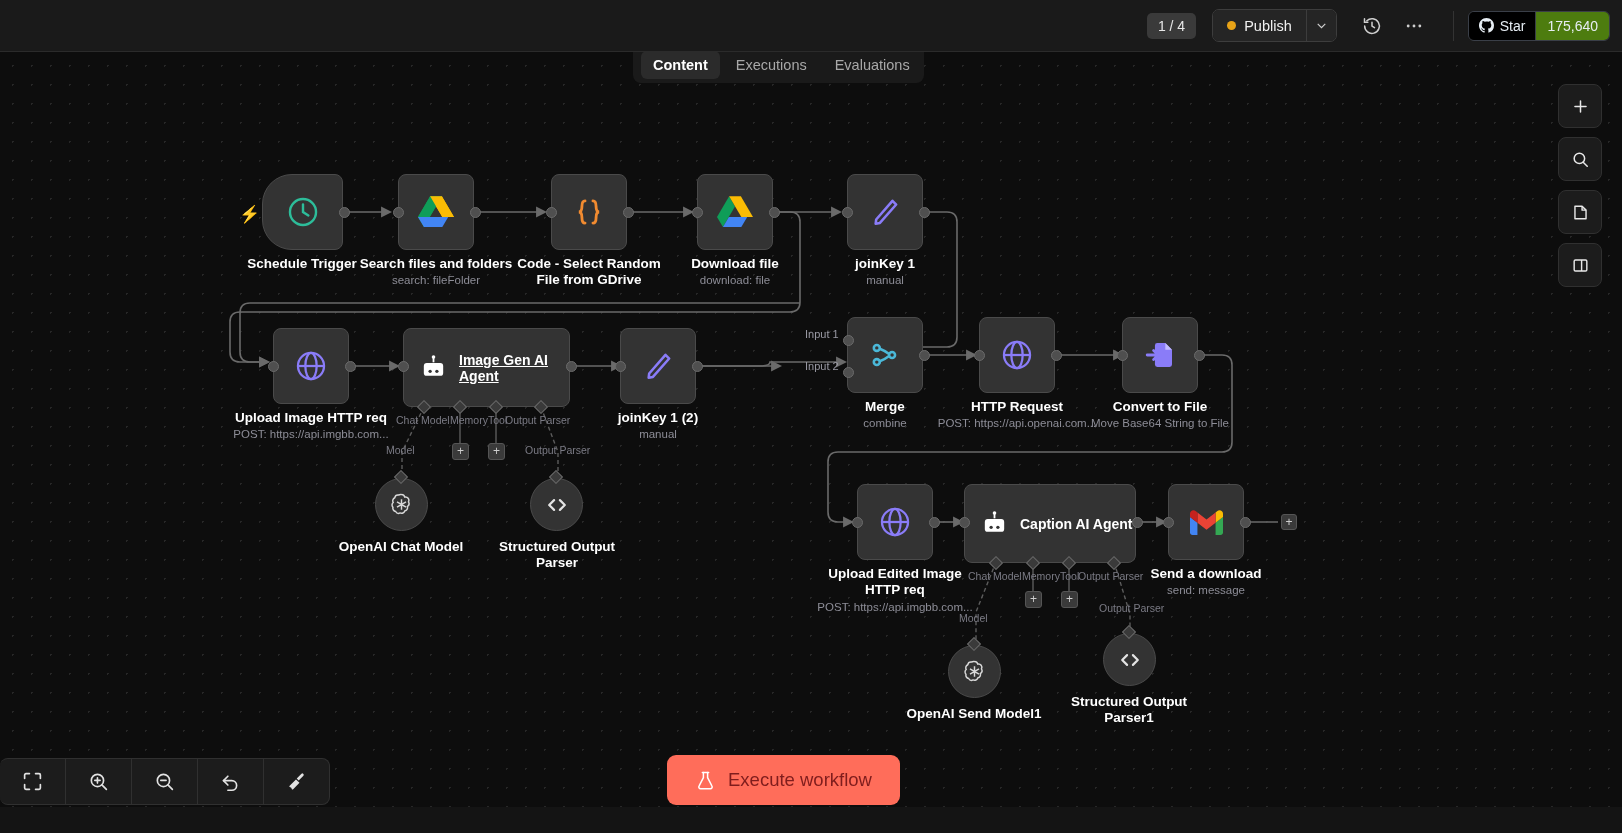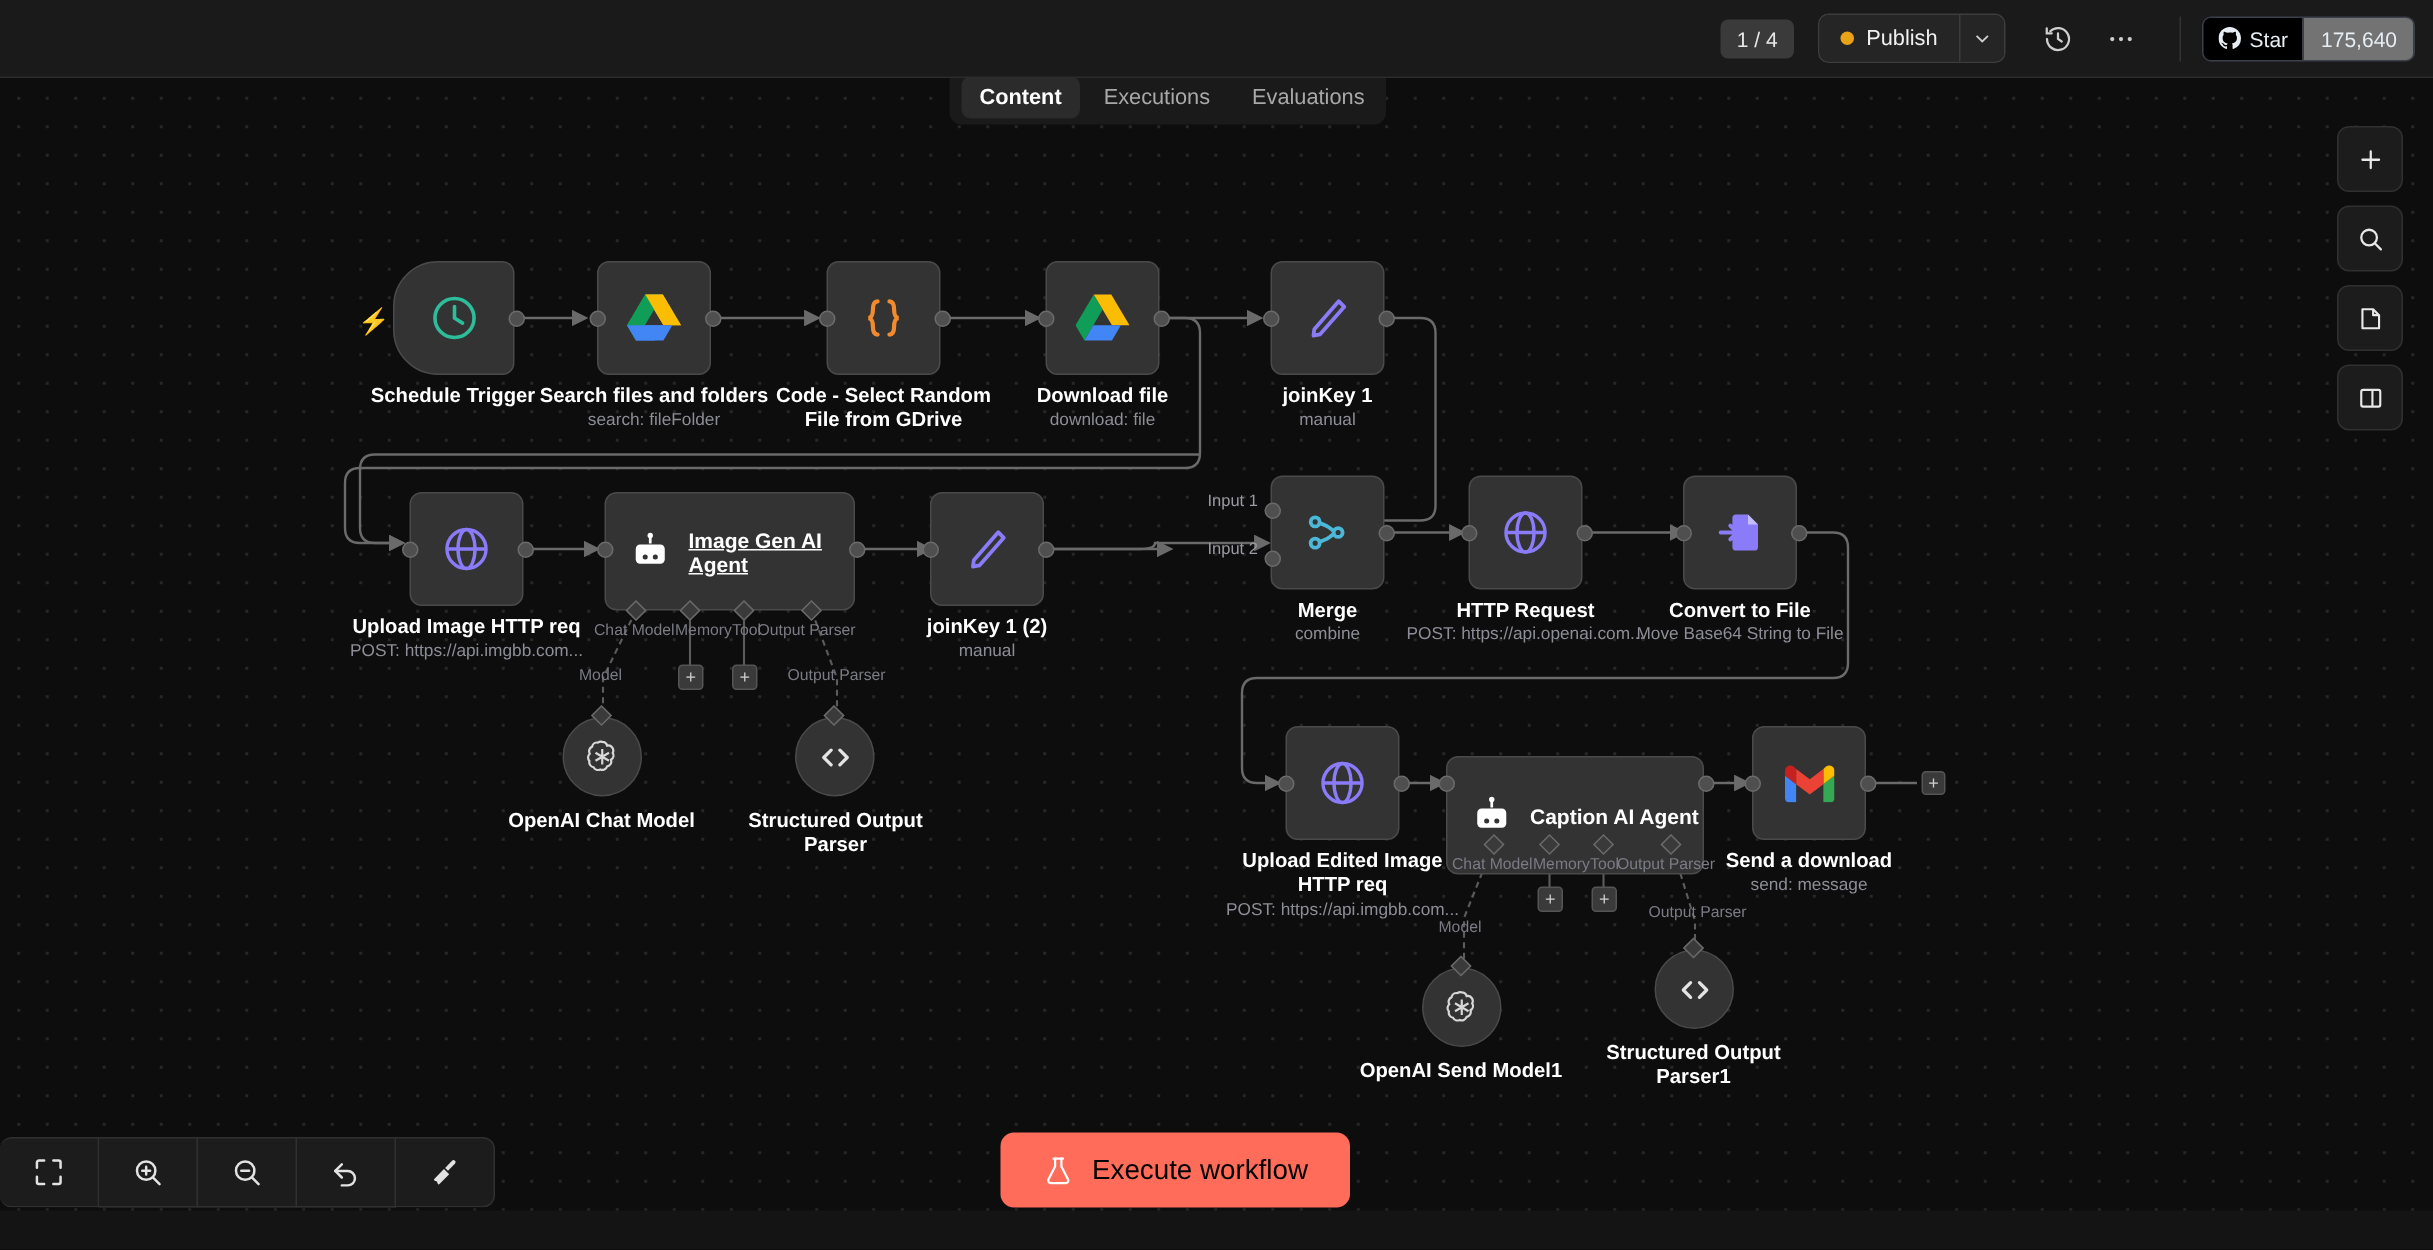--- a/index.html
+++ b/index.html
@@ -54,21 +54,21 @@
     background:#252525; border-left:1px solid #3d3d3d; cursor:pointer;
   }
   .ico-btn {
     width:34px; height:34px; display:flex; align-items:center; justify-content:center;
     color:#cfcfcf; cursor:pointer; border-radius:5px;
   }
   .hdr-icons { display:flex; align-items:center; gap:8px; margin-left:18px; margin-right:22px;}
   .gh-divider { width:1px; height:30px; background:#333; margin-right: 14px; }
   .gh-wrap { display:flex; align-items:stretch; height:30px; border:1px solid #3a3f48; border-radius:6px; overflow:hidden; margin-right:12px;}
   .gh-star { display:flex; align-items:center; gap:6px; background:#000000; padding:0 10px; font-size:14px; color:#e6edf3;}
-  .gh-count { display:flex; align-items:center; background:#737373; padding:0 11px; font-size:14px; color:#e6edf3; border-left:1px solid #3a3f48;}
+  .gh-count { display:flex; align-items:center; background:#4d7c0f; padding:0 11px; font-size:14px; color:#e6edf3; border-left:1px solid #3a3f48;}
 
   
   .tabs {
     position:absolute; top:47px; left:633px; width:291px; height:36px;
     background:#1a1a1a; border-radius: 0 0 8px 8px;
     display:flex; align-items:center; padding: 0 8px; gap: 4px; z-index: 39;
   }
   .tab {
     font-size:14.5px; padding:6px 12px; border-radius:6px; color:#a8a8a8; cursor:pointer; white-space:nowrap;
   }
@@ -132,21 +132,21 @@
   .bl-toolbar { position:absolute; left:0px; bottom:28px; display:flex; gap:0px; }
   .bl-btn {
     width:66px; height:47px; background:#1c1c1c; border:1px solid #303030;
     display:flex; align-items:center; justify-content:center; color:#e2e2e2; cursor:pointer;
   }
   .bl-btn:first-child { border-radius:8px 0 0 8px; border-left:none; }
   .bl-btn:last-child { border-radius:0 8px 8px 0; }
   .bl-btn + .bl-btn { border-left:none; }
   .exec-wrap { position:absolute; left:667px; bottom:28px; }
   .exec-btn {
-    display:flex; align-items:center; gap:12px; background:#ff6d5a; color:#000000;
+    display:flex; align-items:center; gap:12px; background:#ff6d5a; color:#7f1d1d;
     font-size:18.5px; font-weight:400; padding:14px 28px; border-radius:9px; cursor:pointer;
     white-space:nowrap;
   }
   .rt-toolbar { position:absolute; right:20px; top:32px; display:flex; flex-direction:column; gap:9px; }
   .rt-btn {
     width:44px; height:44px; background:#1c1c1c; border:1px solid #303030; border-radius:8px;
     display:flex; align-items:center; justify-content:center; color:#e8e8e8; cursor:pointer;
   }
   svg { display:block; }
 </style>
@@ -469,21 +469,21 @@
             <ellipse cx="12" cy="12" rx="4" ry="9.2"></ellipse>
             <path d="M2.8 12h18.4"></path>
       </svg>
     </div>
     <div class="port" style="left:852px; top:465px;"></div>
     <div class="port" style="left:929px; top:465px;"></div>
     <div class="nlabel wrap" style="left:815px; top:514px; width:160px;">Upload Edited Image HTTP req</div>
     <div class="nsub" style="left:805px; top:548px; width:180px;">POST: https://api.imgbb.com...</div>
   </div>
 
-  <div class="agentbox" style="left:964px; top:432px; width:172px; height:79px;margin-top:20px;">
+  <div class="agentbox" style="left:964px; top:432px; width:172px; height:79px;">
     <svg width="27" height="27" viewBox="0 0 24 24" fill="#ffffff">
       <rect x="3.4" y="8" width="17.2" height="11.4" rx="2.6"></rect>
       <rect x="11.2" y="3.2" width="1.6" height="4.2"></rect>
       <circle cx="12" cy="2.7" r="1.6"></circle>
     </svg>
     <svg width="27" height="27" viewBox="0 0 24 24" style="position:absolute;left:16px;top:26px">
       <circle cx="9" cy="14.5" r="1.5" fill="#333333"></circle>
       <circle cx="15" cy="14.5" r="1.5" fill="#333333"></circle>
     </svg>
     <div class="agent-title">Caption AI Agent</div>

